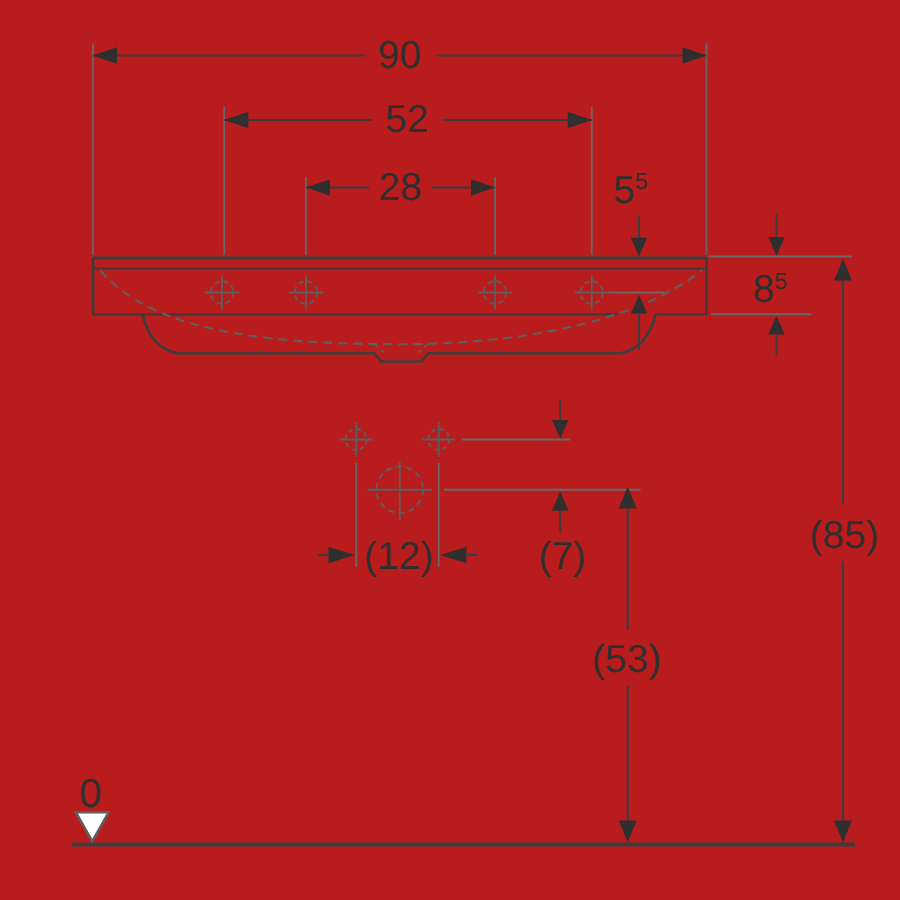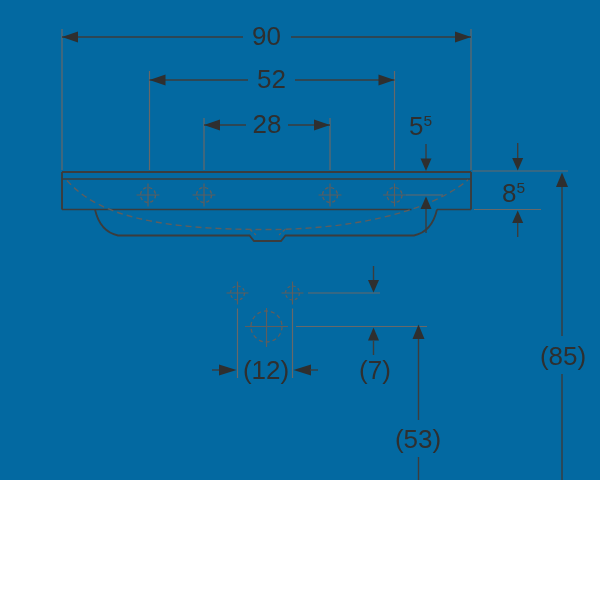--- a/index.html
+++ b/index.html
@@ -1,17 +1,17 @@
 <!DOCTYPE html>
 <html><head>
 <meta charset="utf-8">
 <style>
   html,body{margin:0;padding:0;background:#ffffff;}
   #stage{
-    position:relative;width:600px;height:480px;background:#0369a1;
+    position:relative;width:600px;height:600px;background:#b91c1c;
     font-family:"Liberation Sans", sans-serif;overflow:hidden;
   }
   svg text{
     font-family:"Liberation Sans", sans-serif;
     fill:#2f2f2f;
   }
   .dim-txt{font-size:26px;}
   .sup-txt{font-size:15.5px;}
   .zero-txt{font-size:27px;}
 </style>

